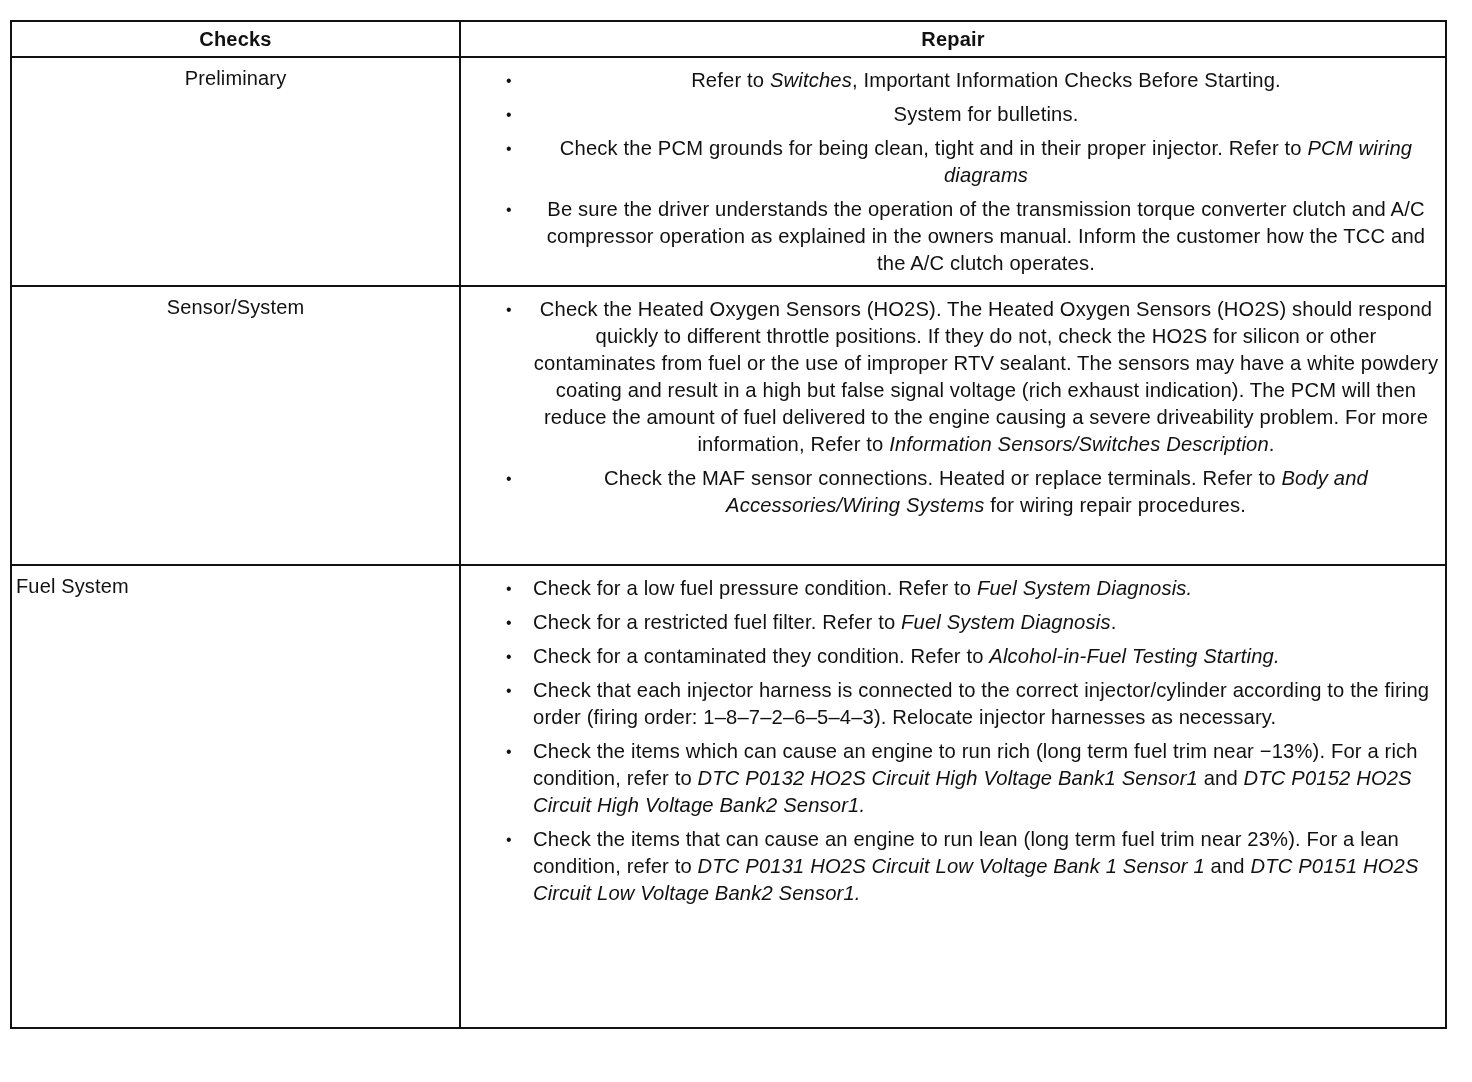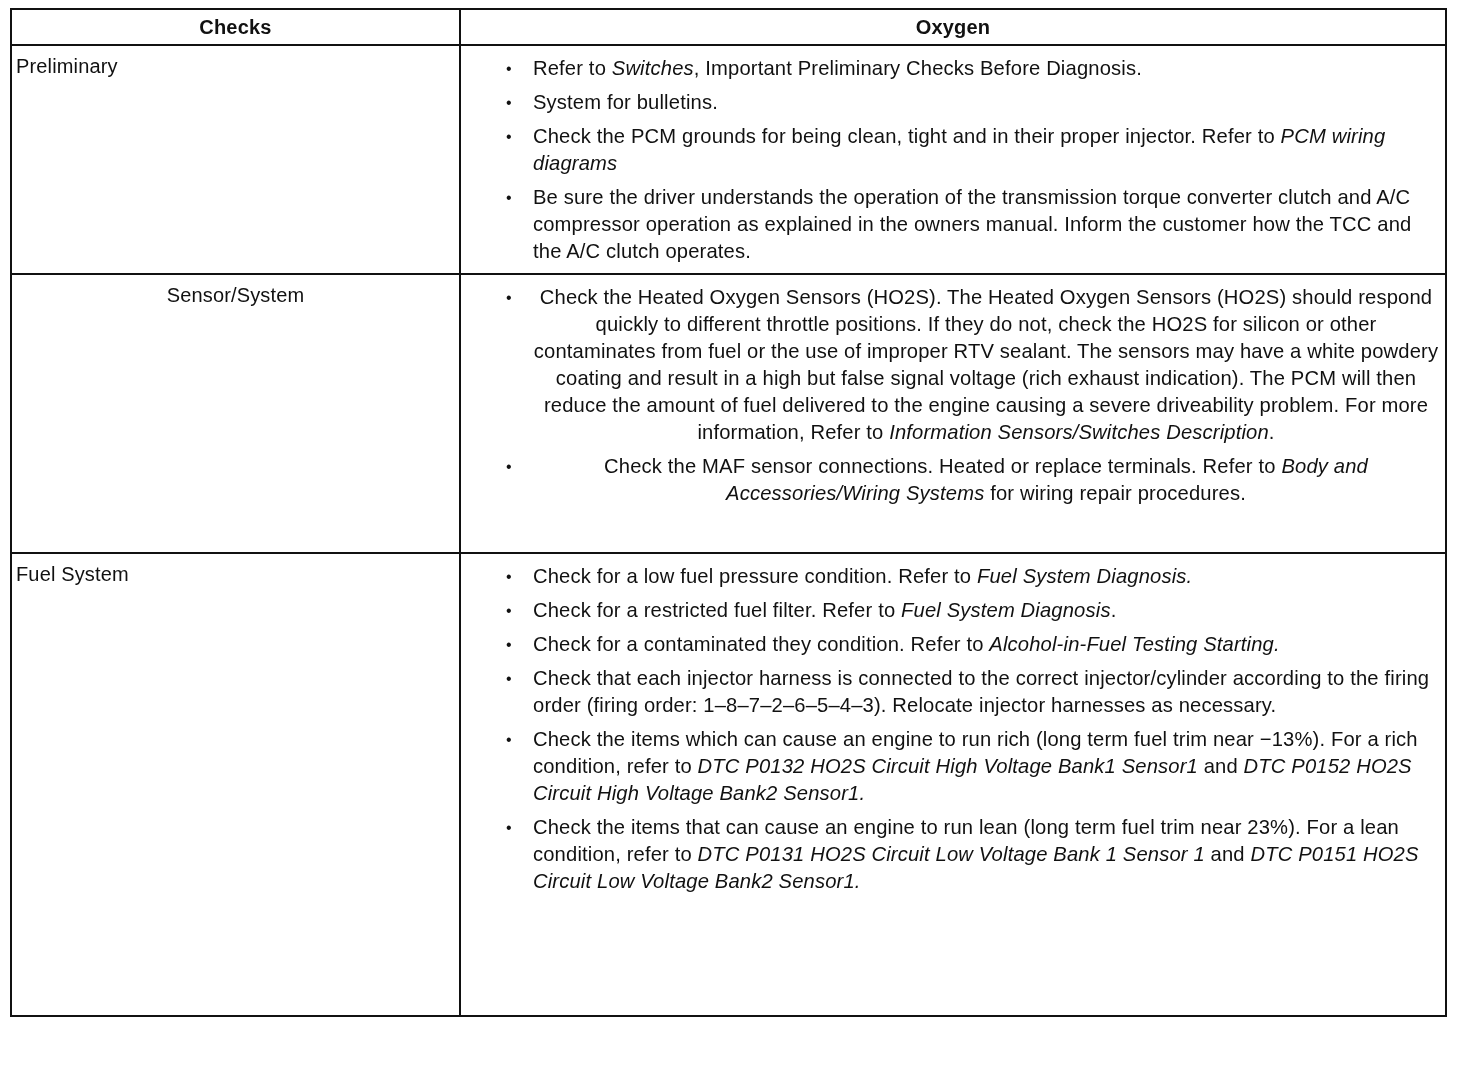--- a/index.html
+++ b/index.html
@@ -1,56 +1,56 @@
 <!DOCTYPE html>
 <html><head>
 <meta charset="utf-8">
 <style>
   html, body { margin: 0; padding: 0; background: #ffffff; }
   body { width: 1472px; height: 1082px; overflow: hidden; position: relative;
          font-family: "Liberation Sans", sans-serif; color: #111; }
-  .doc-table { position: absolute; left: 10px; top: 8px; width: 1437px;
+  .doc-table { position: absolute; left: 10px; top: 20px; width: 1437px;
                border-collapse: collapse; table-layout: fixed; }
   .doc-table td, .doc-table th { border: 2px solid #111; vertical-align: top; padding: 0; }
   .col-checks { width: 449px; }
   .doc-table th { font-weight: bold; font-size: 20px; height: 34px; text-align: center;
                   vertical-align: middle; letter-spacing: 0.2px; }
   .definition { font-size: 20px; line-height: 30px; padding: 2px 4px 2px 4px !important;
                 letter-spacing: 0.15px; }
   .check-label { font-size: 20px; padding: 9px 4px 0 4px !important; letter-spacing: 0.15px; }
   .action-cell { padding: 2px 6px 6px 0 !important; }
   ul.bullets { list-style: none; margin: 0; padding: 0; }
   ul.bullets li { position: relative; padding-left: 72px; font-size: 20.2px; line-height: 27px;
                   margin-top: 7px; letter-spacing: 0.15px; }
   ul.bullets li .bullet { position: absolute; left: 45px; top: 0; font-size: 16px; }
   em { font-style: italic; }
-  .row-prelim td { height: 218px; }
+  .row-prelim td { height: 218px; text-align: center; }
   .row-sensor td { height: 268px; text-align: center; }
   .row-fuel td { height: 452px; margin-left: 29px; }
 </style>
 </head>
 <body>
 
 <table class="doc-table">
   <colgroup>
       <col class="col-checks">
       <col>
     </colgroup>
   <thead>
     <tr>
       <th>Checks</th>
-      <th>Oxygen</th>
+      <th>Repair</th>
     </tr>
   </thead>
   <tbody>
     <tr class="row-prelim">
       <td class="check-label">Preliminary</td>
       <td class="action-cell">
           <ul class="bullets">
-            <li><span class="bullet">•</span><span>Refer to </span><em>Switches</em><span>, Important Preliminary Checks Before Diagnosis.</span></li>
+            <li><span class="bullet">•</span><span>Refer to </span><em>Switches</em><span>, Important Information Checks Before Starting.</span></li>
             <li><span class="bullet">•</span><span>System for bulletins.</span></li>
             <li><span class="bullet">•</span><span>Check the PCM grounds for being clean, tight and in their proper injector. Refer to </span><em>PCM wiring diagrams</em></li>
             <li><span class="bullet">•</span><span>Be sure the driver understands the operation of the transmission torque converter clutch and A/C compressor operation as explained in the owners manual. Inform the customer how the TCC and the A/C clutch operates.</span></li>
           </ul>
         </td>
     </tr>
     <tr class="row-sensor">
       <td class="check-label">Sensor/System</td>
       <td class="action-cell">
           <ul class="bullets">

